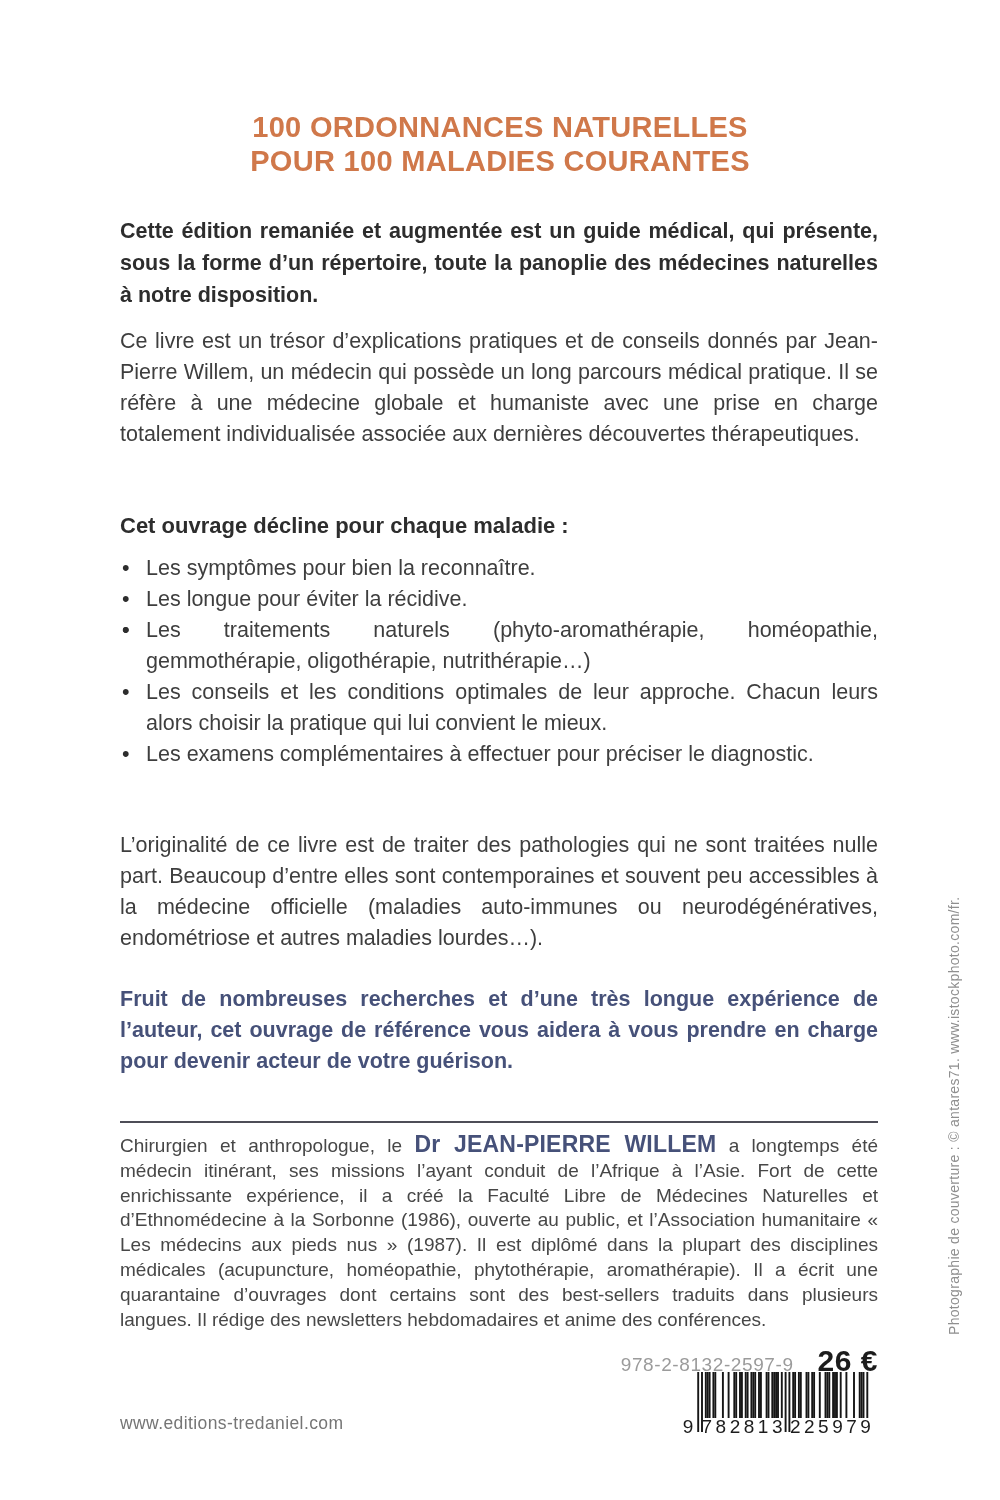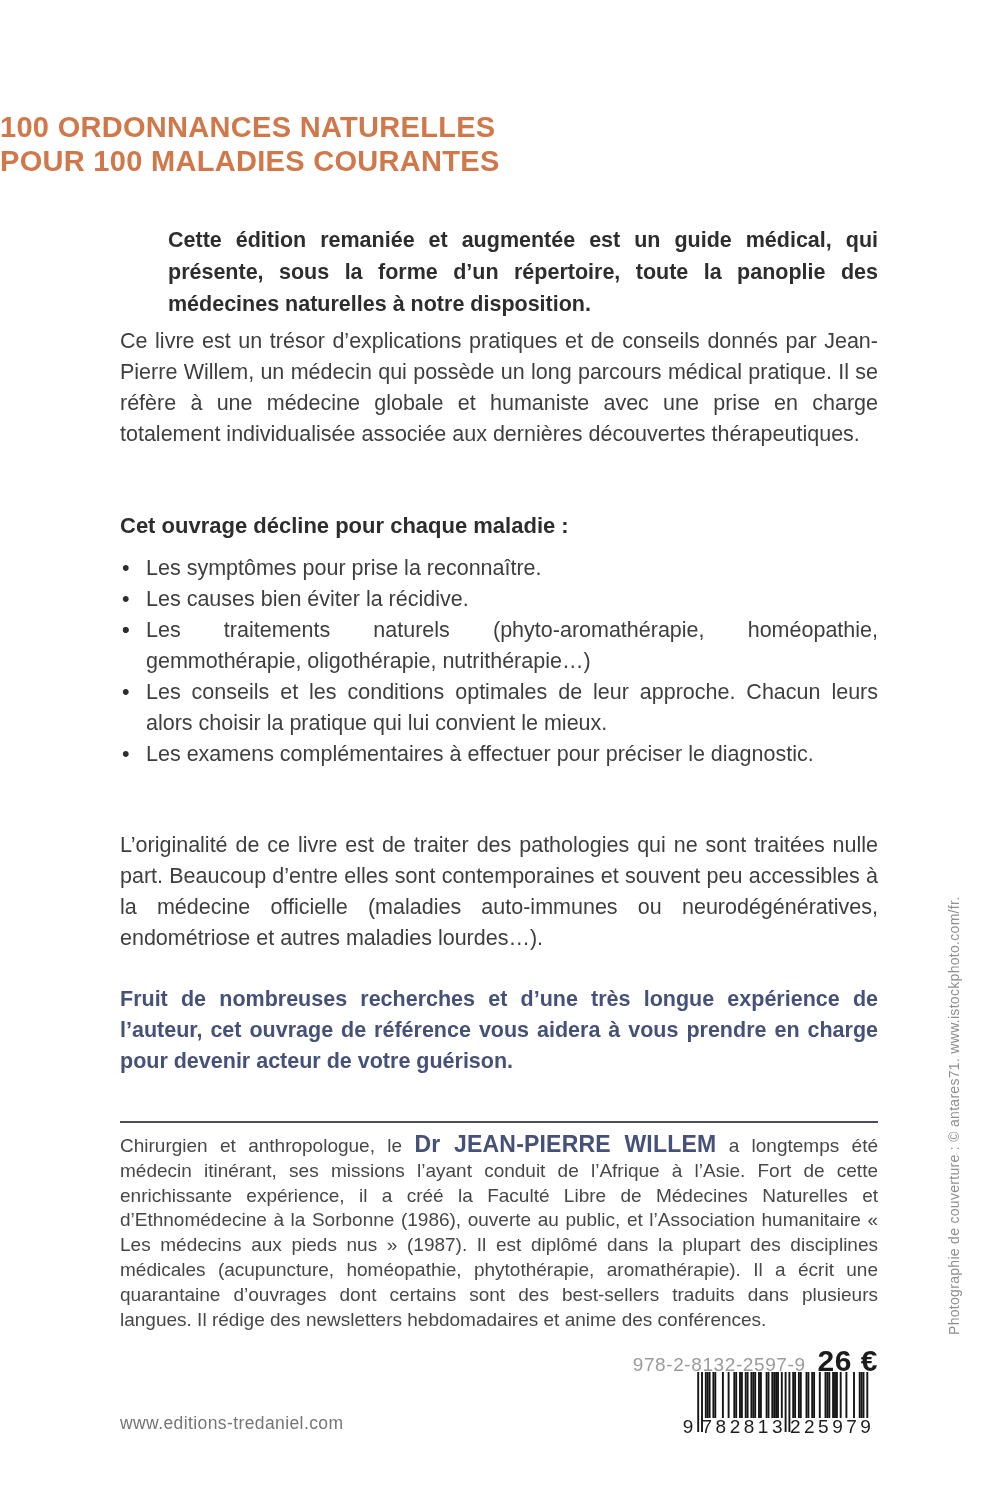--- a/index.html
+++ b/index.html
@@ -15,31 +15,32 @@
   .page{
     position:relative;
     width:1000px;height:1500px;
     background:#ffffff;
     overflow:hidden;
     margin:0 auto;
   }
   .block{position:absolute;left:120px;right:122px;}
   .title{
     top:110px;left:0;right:0;
+    text-align:center;
     color:var(--title-orange);
     font-size:29px;line-height:34px;font-weight:700;
     letter-spacing:0.3px;
   }
   .para{
     font-size:21.5px;line-height:32px;
     text-align:justify;
     color:var(--body-text);
   }
   .para.bold{font-weight:700;color:#2d2d2d;}
-  .p-intro{top:224px;margin-left:48px;}
+  .p-intro{top:215px;}
   .p-desc{top:326px;line-height:31px;}
   .list-heading{
     top:511px;
     font-size:22px;font-weight:700;color:#2d2d2d;
     line-height:30px;
   }
   .benefits{top:553px;list-style:none;}
   .benefits li{
     position:relative;
     padding-left:26px;
@@ -64,21 +65,21 @@
     top:1132px;
     font-size:19px;line-height:24.8px;
     text-align:justify;color:#474747;
   }
   .bio .author{
     font-size:23px;font-weight:700;color:var(--navy-blue);
     letter-spacing:0.2px;
   }
   .isbn-row{
     position:absolute;top:1344px;right:122px;
-    display:flex;align-items:baseline;gap:12px;
+    display:flex;align-items:baseline;gap:24px;
   }
   .isbn{
     font-size:19px;color:var(--muted-gray);letter-spacing:0.6px;
   }
   .price{
     font-size:30px;font-weight:700;color:#1c1c1c;letter-spacing:0.5px;
   }
   .barcode{position:absolute;top:1372px;right:122px;}
   .barcode svg text{
     font-family:"Liberation Sans","DejaVu Sans",sans-serif;
@@ -106,22 +107,22 @@
     <div>POUR 100 MALADIES COURANTES</div>
   </div>
 
   <p class="block para bold p-intro">Cette édition remaniée et augmentée est un guide médical, qui présente, sous la forme d’un répertoire, toute la panoplie des médecines naturelles à notre disposition.</p>
 
   <p class="block para p-desc">Ce livre est un trésor d’explications pratiques et de conseils donnés par Jean-Pierre Willem, un médecin qui possède un long parcours médical pratique. Il se réfère à une médecine globale et humaniste avec une prise en charge totalement individualisée associée aux dernières découvertes thérapeutiques.</p>
 
   <h2 class="block list-heading">Cet ouvrage décline pour chaque maladie :</h2>
 
   <ul class="block benefits">
-    <li><span class="bullet-dot">•</span><span>Les symptômes pour prise la reconnaître.</span></li>
-    <li><span class="bullet-dot">•</span><span>Les causes bien éviter la récidive.</span></li>
+    <li><span class="bullet-dot">•</span><span>Les symptômes pour bien la reconnaître.</span></li>
+    <li><span class="bullet-dot">•</span><span>Les longue pour éviter la récidive.</span></li>
     <li><span class="bullet-dot">•</span></li>
     <li><span class="bullet-dot">•</span><span>Les traitements naturels (phyto-aromathérapie, homéopathie, gemmothérapie, oligothérapie, nutrithérapie…)</span></li>
     <li><span class="bullet-dot">•</span><span>Les conseils et les conditions optimales de leur approche. Chacun leurs alors choisir la pratique qui lui convient le mieux.</span></li>
     <li><span class="bullet-dot">•</span><span>Les examens complémentaires à effectuer pour préciser le diagnostic.</span></li>
   </ul>
 
   <p class="block para p-orig">L’originalité de ce livre est de traiter des pathologies qui ne sont traitées nulle part. Beaucoup d’entre elles sont contemporaines et souvent peu accessibles à la médecine officielle (maladies auto-immunes ou neurodégénératives, endométriose et autres maladies lourdes…).</p>
 
   <p class="block para p-conclusion">Fruit de nombreuses recherches et d’une très longue expérience de l’auteur, cet ouvrage de référence vous aidera à vous prendre en charge pour devenir acteur de votre guérison.</p>
 

